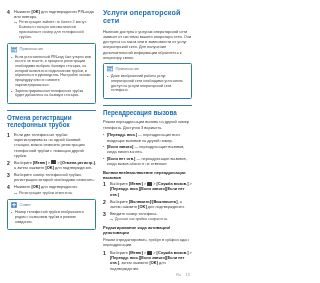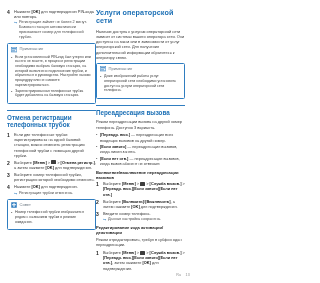--- a/index.html
+++ b/index.html
@@ -4,21 +4,21 @@
 <style>
   html,body{margin:0;padding:0;}
   body{
     width:200px;height:283px;
     background:#ffffff;
     font-family:"Liberation Sans", sans-serif;
     color:#2b2b2b;
     overflow:hidden;
   }
   .page{position:relative;width:200px;height:283px;box-sizing:border-box;padding:9px 7px 0 7px;}
-  .cols{display:flex;gap:0;align-items:flex-start;}
+  .cols{display:flex;gap:7px;align-items:flex-start;}
   .col{width:89px;}
 
   
   .chapter{
     color:#1b6fb5;
     font-size:7.2px;
     font-weight:bold;
     line-height:1.15;
     letter-spacing:.1px;
     margin:0 0 3px 0;

